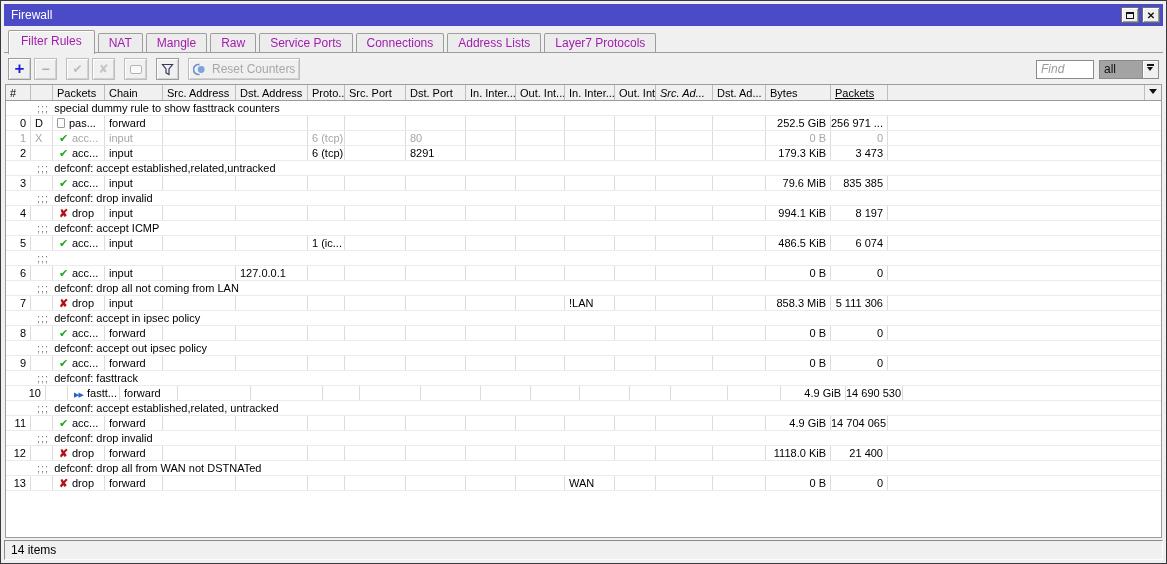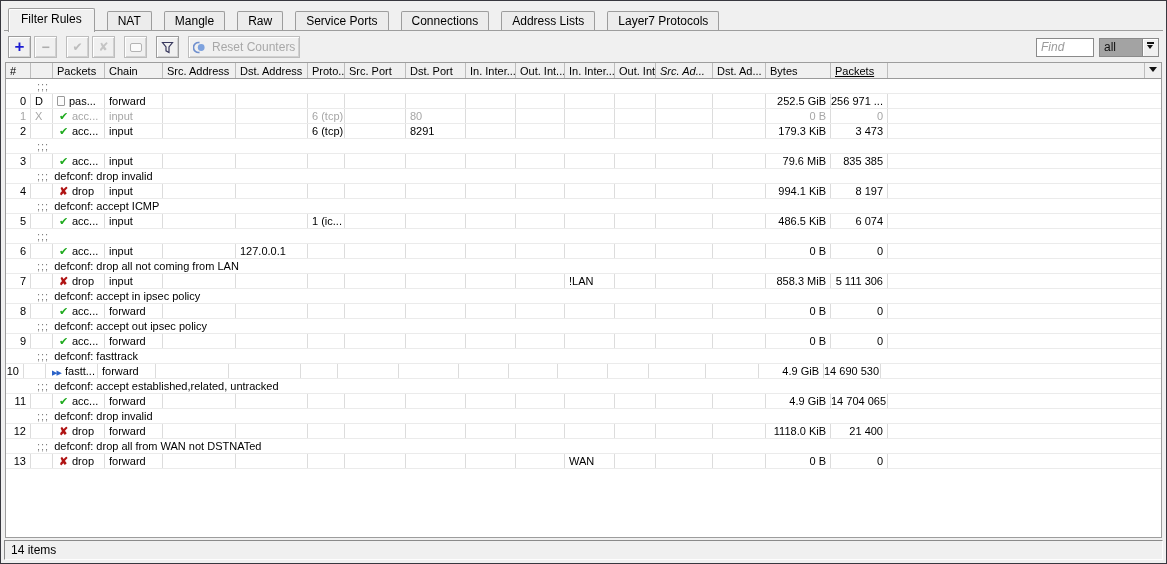--- a/index.html
+++ b/index.html
@@ -18,22 +18,22 @@
   .winbtn{
     width:18px; height:16px; margin-left:3px; background:#f0f0f0;
     border:1px solid #6d6d6d; box-shadow:inset 1px 1px 0 #fff, inset -1px -1px 0 #9a9a9a;
     display:flex; align-items:center; justify-content:center; font-size:10px; color:#111; cursor:default;
   }
   .maxglyph{ width:8px; height:7px; border:1px solid #111; border-top-width:2px; display:block; }
   
   .tabbar{ position:relative; padding:4px 4px 0 4px; height:27px; flex:0 0 auto; }
   .tabbar::after{ content:""; position:absolute; left:0; right:0; bottom:0; height:1px; background:#9d9d9d; }
   .tab{
-    display:inline-block; position:relative; top:2px; margin-right:12px;
-    padding:2px 10px 3px; font-size:12px; color:#000000;
+    display:inline-block; position:relative; top:2px; margin-right:3px;
+    padding:2px 10px 3px; font-size:12px; color:#a21caf;
     background:#ececec; border:1px solid #9d9d9d; border-bottom:none; border-radius:2px 2px 0 0;text-align:center;
   }
   .tab.active{ top:0; padding:3px 12px 6px; background:#f0f0f0; z-index:3;
     box-shadow:inset 1px 1px 0 #ffffff; }
   
   .toolbar{ display:flex; align-items:center; padding:5px 4px 4px 4px; height:31px; flex:0 0 auto; }
   .tbtn{
     height:22px; min-width:23px; background:#f0f0f0; border:1px solid #9d9d9d;
     box-shadow:inset 1px 1px 0 #fff, inset -1px -1px 0 rgba(0,0,0,.13);
     display:flex; align-items:center; justify-content:center; margin-right:3px;
@@ -108,20 +108,29 @@
   .statusbar{
     flex:0 0 20px; margin-top:2px; border:1px solid; border-color:#8a8a8a #fdfdfd #fdfdfd #8a8a8a;
     background:#f0f0f0; font-size:12px; color:#000; display:flex; align-items:center; padding:0 6px;
   }
 </style>
 </head>
 <body>
 
 <div class="window">
 
+  <div class="titlebar">
+    <span class="title">Firewall</span>
+    <span class="winbtn">
+        <span class="maxglyph"></span>
+      </span>
+    <span class="winbtn">
+        <b>✕</b>
+      </span>
+  </div>
 
   <div class="tabbar"><span class="tab active">Filter Rules</span><span class="tab">NAT</span><span class="tab">Mangle</span><span class="tab">Raw</span><span class="tab">Service Ports</span><span class="tab">Connections</span><span class="tab">Address Lists</span><span class="tab">Layer7 Protocols</span></div>
 
   <div class="toolbar">
     <span id="iconButtons" style="display:flex;align-items:center">
         <span class="tbtn">
           <span class="ic ic-add"></span>
         </span>
         <span class="tbtn disabled">
           <span class="ic ic-remove"></span>
@@ -188,20 +197,21 @@
         <div class="hcell" style="width: 65px;">Bytes</div>
         <div class="hcell" style="width: 57px; text-decoration: underline;">Packets</div>
         <div class="hfill"></div>
         <div class="hbtn">
           <span class="tri-only"></span>
         </div>
       </div>
     <div class="rows">
         <div class="row comment">
           <span class="semi">;;;</span>
+          <span class="ctext">special dummy rule to show fasttrack counters</span>
         </div>
         <div class="row rule">
           <div class="cell r" style="width: 25px;">0</div>
           <div class="cell" style="width: 22px;">D</div>
           <div class="cell" style="width: 52px;"><span class="acticon icon-passthrough"></span><span>pas...</span></div>
           <div class="cell" style="width: 58px;">forward</div>
           <div class="cell" style="width: 73px;"></div>
           <div class="cell" style="width: 72px;"></div>
           <div class="cell" style="width: 37px;"></div>
           <div class="cell" style="width: 61px;"></div>
@@ -251,20 +261,21 @@
           <div class="cell" style="width: 50px;"></div>
           <div class="cell" style="width: 41px;"></div>
           <div class="cell" style="width: 57px;"></div>
           <div class="cell" style="width: 53px;"></div>
           <div class="cell r" style="width: 65px;">179.3 KiB</div>
           <div class="cell r" style="width: 57px;">3 473</div>
           <div class="rowfill"></div>
         </div>
         <div class="row comment">
           <span class="semi">;;;</span>
+          <span class="ctext">defconf: accept established,related,untracked</span>
         </div>
         <div class="row rule">
           <div class="cell r" style="width: 25px;">3</div>
           <div class="cell" style="width: 22px;"></div>
           <div class="cell" style="width: 52px;"><span class="acticon icon-accept">✔</span><span>acc...</span></div>
           <div class="cell" style="width: 58px;">input</div>
           <div class="cell" style="width: 73px;"></div>
           <div class="cell" style="width: 72px;"></div>
           <div class="cell" style="width: 37px;"></div>
           <div class="cell" style="width: 61px;"></div>
@@ -420,21 +431,21 @@
           <div class="cell" style="width: 53px;"></div>
           <div class="cell r" style="width: 65px;">0 B</div>
           <div class="cell r" style="width: 57px;">0</div>
           <div class="rowfill"></div>
         </div>
         <div class="row comment">
           <span class="semi">;;;</span>
           <span class="ctext">defconf: fasttrack</span>
         </div>
         <div class="row rule">
-          <div class="cell r" style="width: 18px;">10</div>
+          <div class="cell r" style="width: 40px;">10</div>
           <div class="cell" style="width: 22px;"></div>
           <div class="cell" style="width: 52px;"><span class="acticon icon-fasttrack">▶▶</span><span>fastt...</span></div>
           <div class="cell" style="width: 58px;">forward</div>
           <div class="cell" style="width: 73px;"></div>
           <div class="cell" style="width: 72px;"></div>
           <div class="cell" style="width: 37px;"></div>
           <div class="cell" style="width: 61px;"></div>
           <div class="cell" style="width: 60px;"></div>
           <div class="cell" style="width: 50px;"></div>
           <div class="cell" style="width: 49px;"></div>

